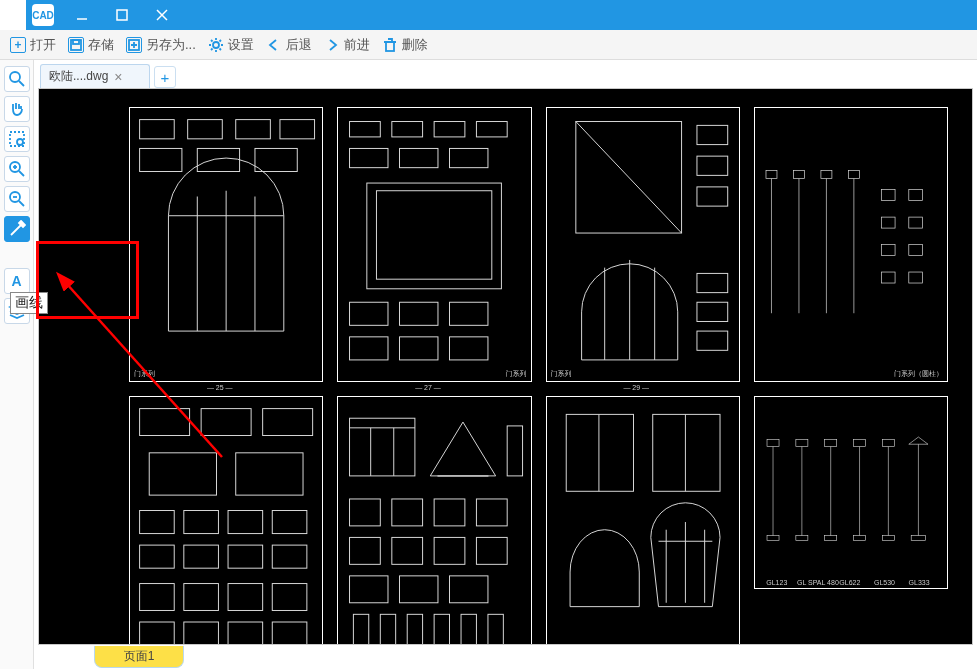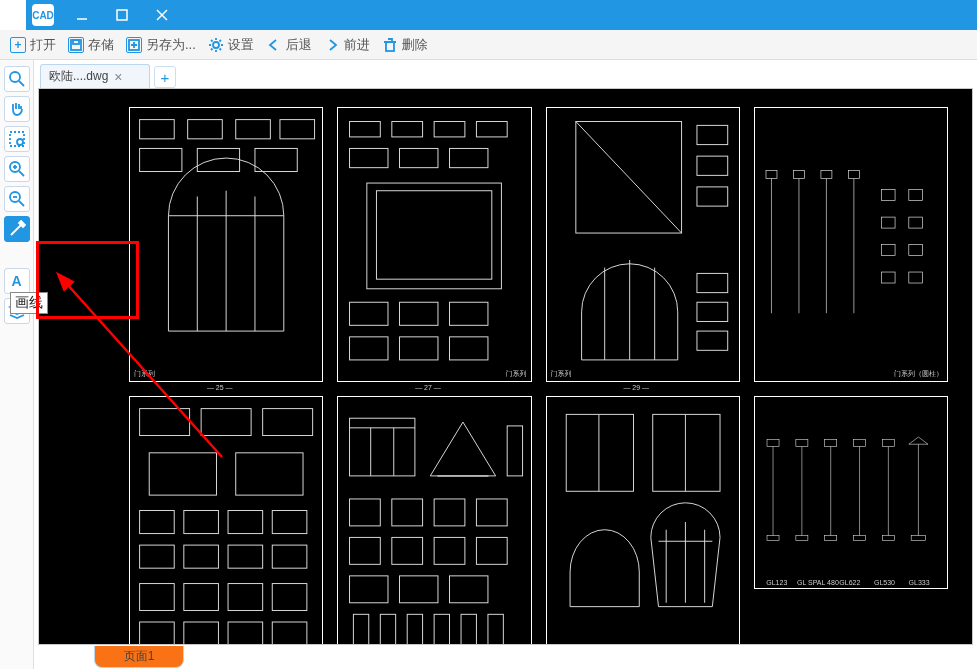--- a/index.html
+++ b/index.html
@@ -34,21 +34,21 @@
   .tab { height: 24px; min-width: 110px; border: 1px solid #bcd6ee; border-bottom: none; border-radius: 3px 3px 0 0; background: #f0f6fc; display: flex; align-items: center; padding: 0 8px; font-size: 12px; color: #444; gap: 6px; }
   .tab .close { color: #888; font-size: 14px; cursor: pointer; }
   .addtab { width: 22px; height: 22px; border: 1px solid #cbdff1; border-radius: 3px; display: flex; align-items: center; justify-content: center; color: #2196e3; cursor: pointer; font-size: 15px; background:#fff; }
 
   .canvas-wrap { flex: 1; border: 1px solid #c9c9c9; margin: 0 4px 0 4px; background: #000; overflow: hidden; position: relative; }
   .canvas { width: 100%; height: 100%; display: grid; grid-template-columns: repeat(4, 1fr); grid-template-rows: 1fr 1fr; gap: 14px; padding: 18px 24px 30px 90px; }
   .dwgpanel { border: 1px solid #fff; background: #000; position: relative; }
   .caption { font-size: 7px; color:#ccc; position:absolute; }
 
   .pagetabs { height: 24px; display: flex; align-items: center; padding-left: 60px; }
-  .pagetab { height: 22px; min-width: 90px; border: 1px solid #b9d8ef; border-top: none; border-radius: 0 0 8px 8px; background: #f97316; display: flex; align-items: center; justify-content: center; font-size: 12px; color: #444; }
+  .pagetab { height: 22px; min-width: 90px; border: 1px solid #b9d8ef; border-top: none; border-radius: 0 0 8px 8px; background: #fde047; display: flex; align-items: center; justify-content: center; font-size: 12px; color: #444; }
 
   
   .annot-box { position: absolute; border: 3px solid #ff0000; pointer-events: none; }
   .annot-arrow { position: absolute; pointer-events: none; }
 
   
   .tooltip { position: absolute; background: #fff; border: 1px solid #888; font-size: 14px; padding: 1px 4px; color: #222; }
 </style>
 </head>
 <body>

